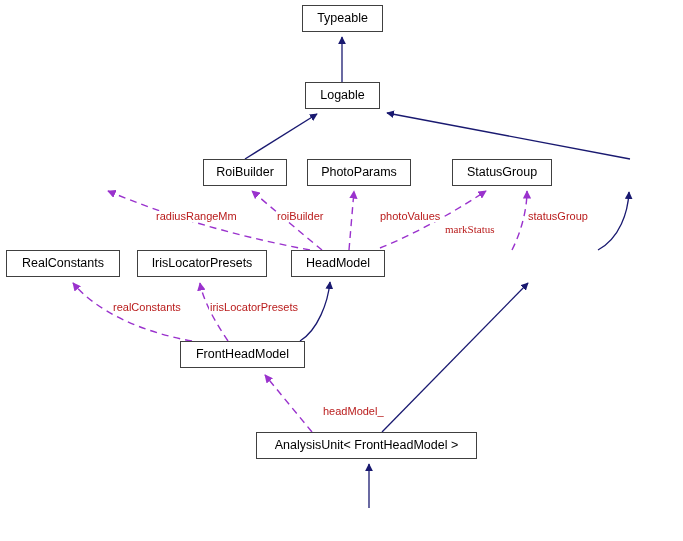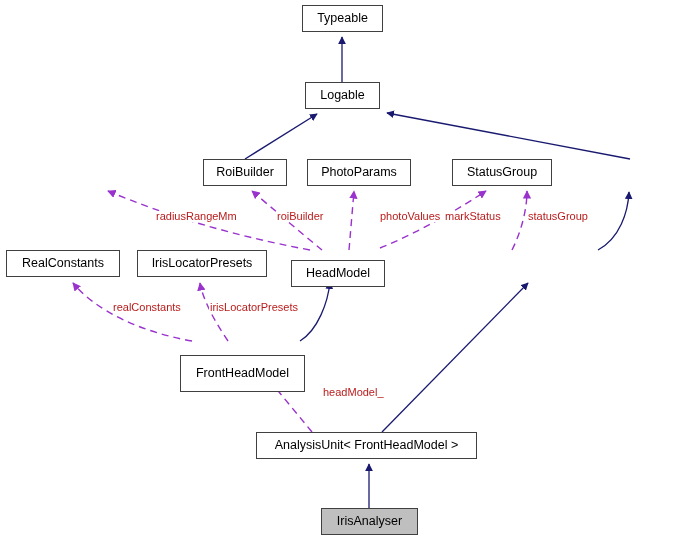--- a/index.html
+++ b/index.html
@@ -121,39 +121,36 @@
 
 
   <div class="node" style="left:6px; top:250px; width:114px; height:27px;">
     <span>RealConstants</span>
   </div>
 
   <div class="node" style="left:137px; top:250px; width:130px; height:27px;">
     <span>IrisLocatorPresets</span>
   </div>
 
-  <div class="node" style="left:291px; top:250px; width:94px; height:27px;margin-top:10px;">
+  <div class="node" style="left:291px; top:250px; width:94px; height:27px;">
     <span>HeadModel</span>
   </div>
 
 
-  <div class="node" style="left:180px; top:341px; width:125px; height:37px;margin-top:14px;">
+  <div class="node" style="left:180px; top:341px; width:125px; height:27px;">
     <span>FrontHeadModel</span>
   </div>
 
   <div class="node" style="left:256px; top:432px; width:221px; height:27px;">
     <span>AnalysisUnit&lt; FrontHeadModel &gt;</span>
   </div>
 
-  <div class="node highlight" style="left:321px; top:508px; width:97px; height:27px;">
-    <span>IrisAnalyser</span>
-  </div>
 
   <div class="edge-label" style="left:155px; top:211px;">radiusRangeMm</div>
   <div class="edge-label" style="left:276px; top:211px;">roiBuilder</div>
   <div class="edge-label" style="left:336px; top:211px;margin-left:43px;">photoValues</div>
-  <div class="edge-label" style="left:444px; top:211px;">markStatus</div>
+  <div class="edge-label" style="left:444px; top:224px;font-family:Liberation Serif, serif;">markStatus</div>
   <div class="edge-label" style="left:527px; top:211px;">statusGroup</div>
   <div class="edge-label" style="left:112px; top:302px;">realConstants</div>
   <div class="edge-label" style="left:209px; top:302px;">irisLocatorPresets</div>
-  <div class="edge-label" style="left:322px; top:387px;">headModel_</div>
+  <div class="edge-label" style="left:322px; top:406px;">headModel_</div>
 
 </div>
 
 </body></html>

